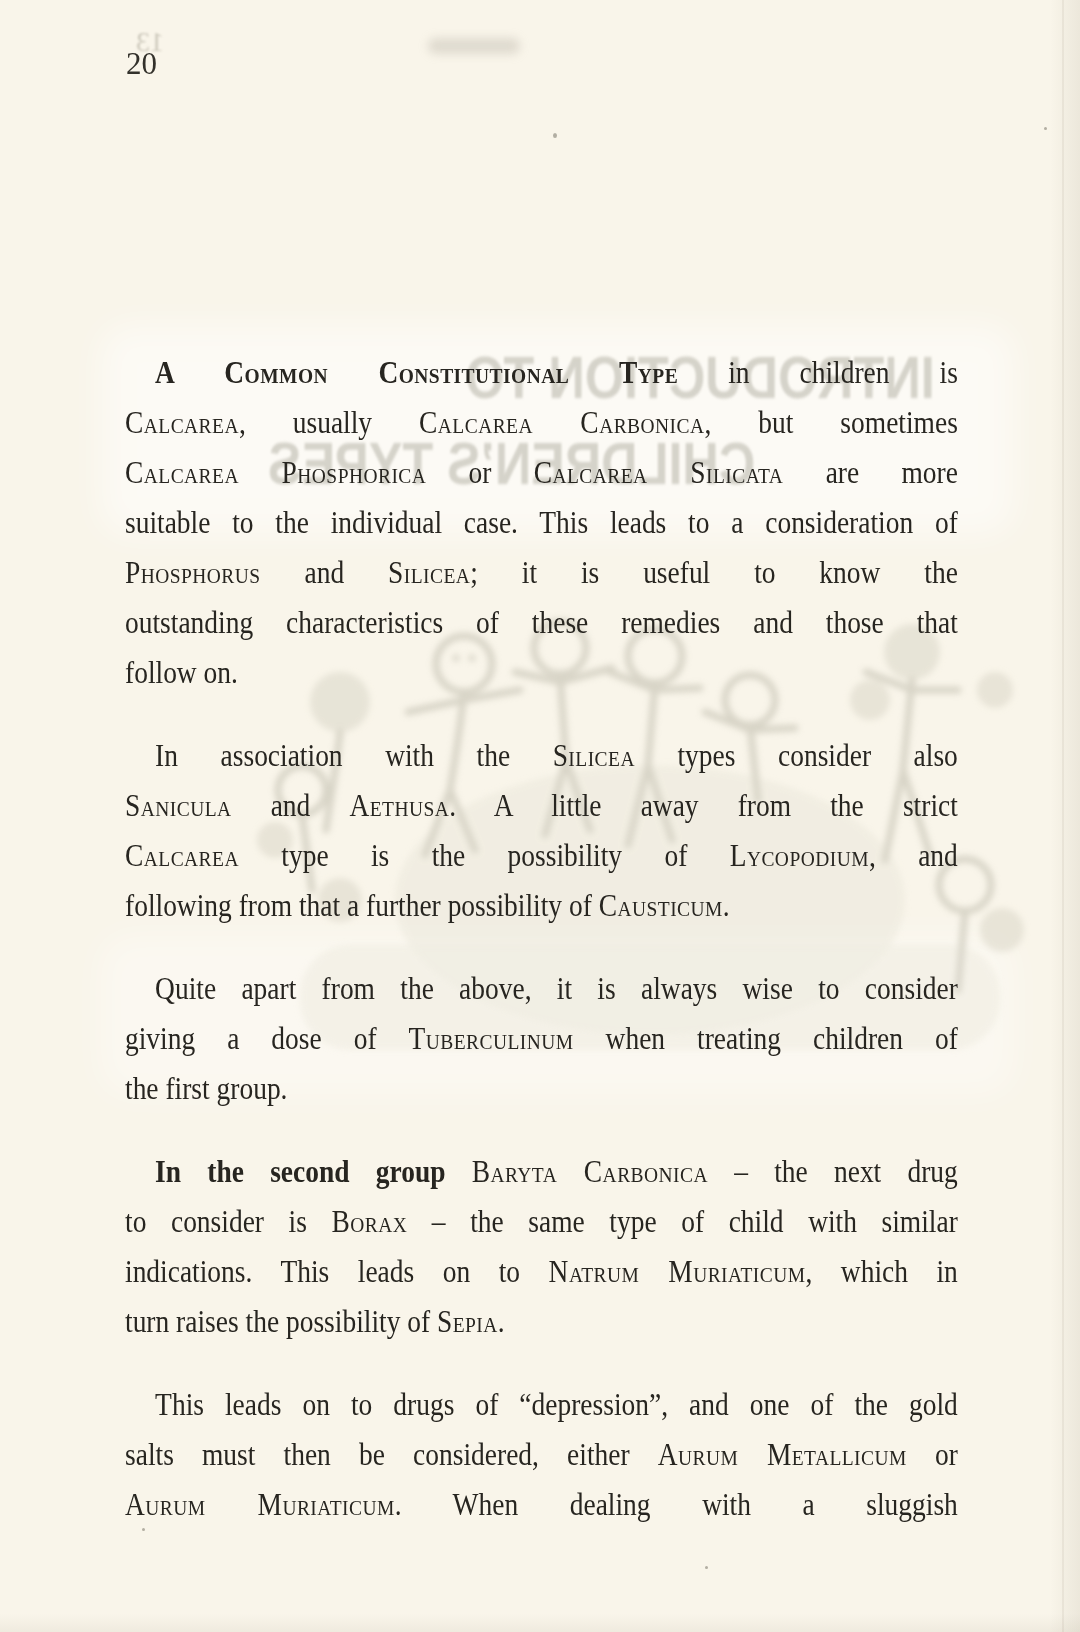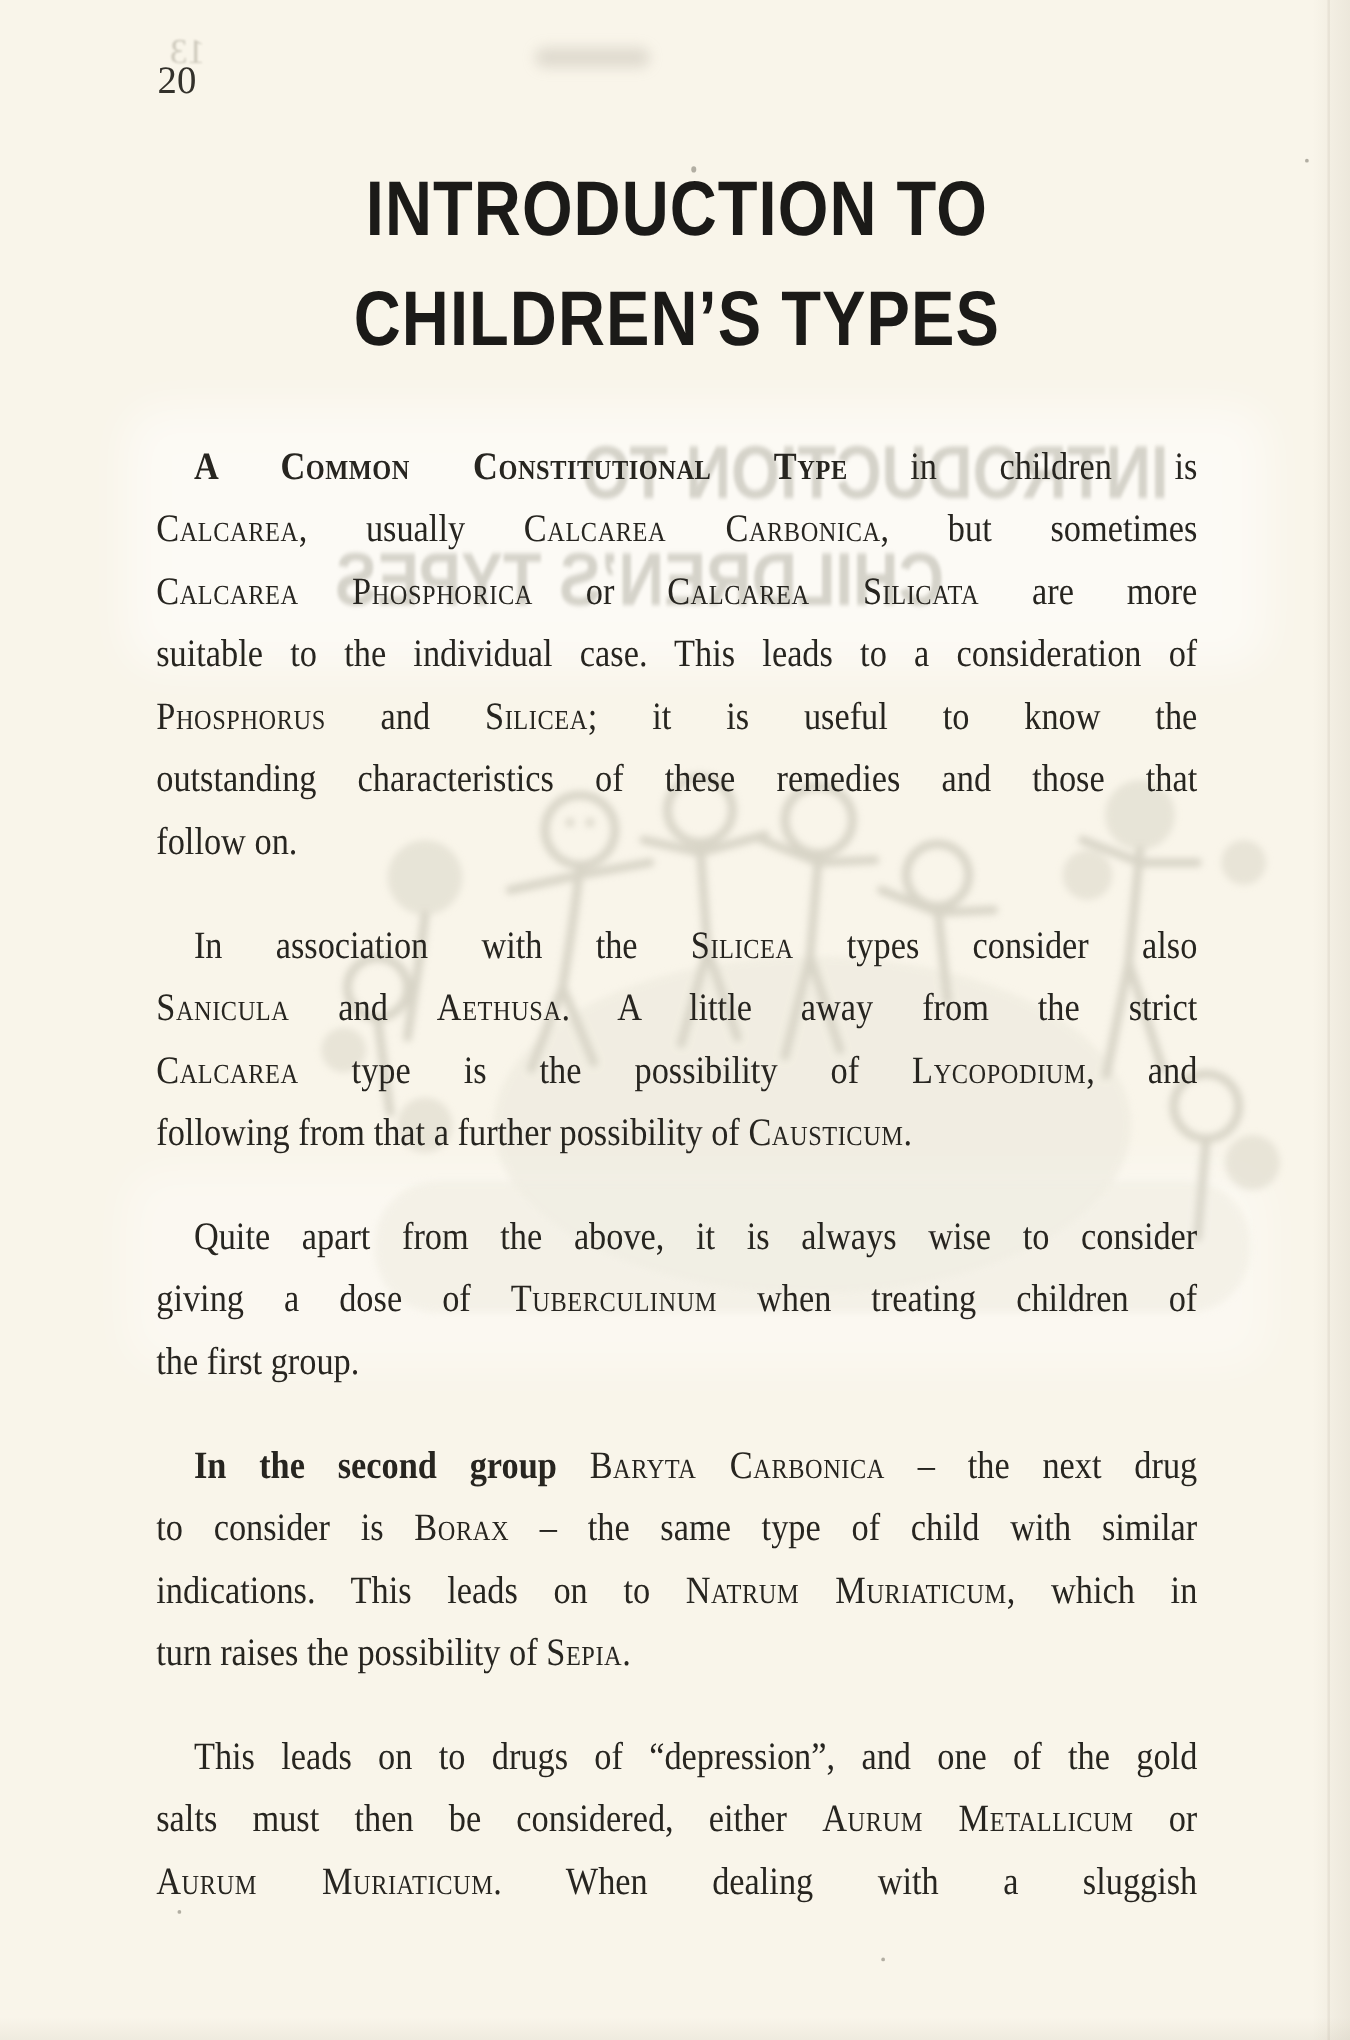--- a/index.html
+++ b/index.html
@@ -108,24 +108,20 @@
         <circle cx="965" cy="885" r="26"></circle>
         <path d="M965,911 L958,990"></path>
         <circle cx="1002" cy="930" r="22" fill="#ddd9cb" stroke="none"></circle>
       </g>
     </svg>
   </div>
 
   <div class="content">
     <div class="page-number">20</div>
 
-    <div class="title">
-      <div class="tline">INTRODUCTION TO</div>
-      <div class="tline">CHILDREN’S TYPES</div>
-    </div>
 
     <div class="bodytext">
         <div class="para">
           <div class="line first"><span class="b sc">A Common Constitutional Type</span><span> in children is</span></div>
           <div class="line"><span class="sc">Calcarea</span><span>, usually </span><span class="sc">Calcarea Carbonica</span><span>, but sometimes</span></div>
           <div class="line"><span class="sc">Calcarea Phosphorica</span><span> or </span><span class="sc">Calcarea Silicata</span><span> are more</span></div>
           <div class="line"><span>suitable to the individual case. This leads to a consideration of</span></div>
           <div class="line"><span class="sc">Phosphorus</span><span> and </span><span class="sc">Silicea</span><span>; it is useful to know the</span></div>
           <div class="line"><span>outstanding characteristics of these remedies and those that</span></div>
           <div class="line left"><span>follow on.</span></div>

